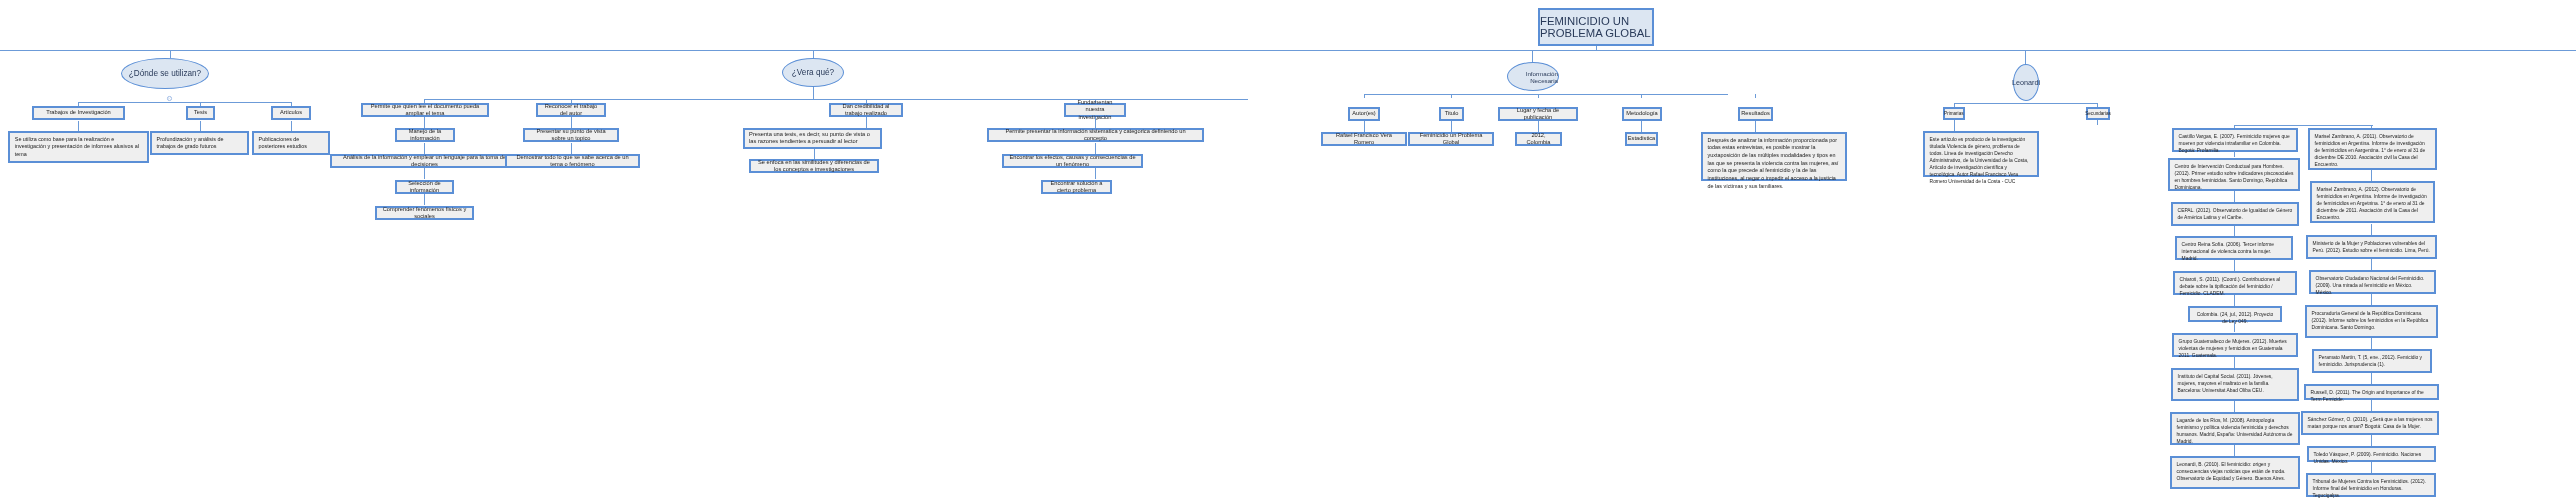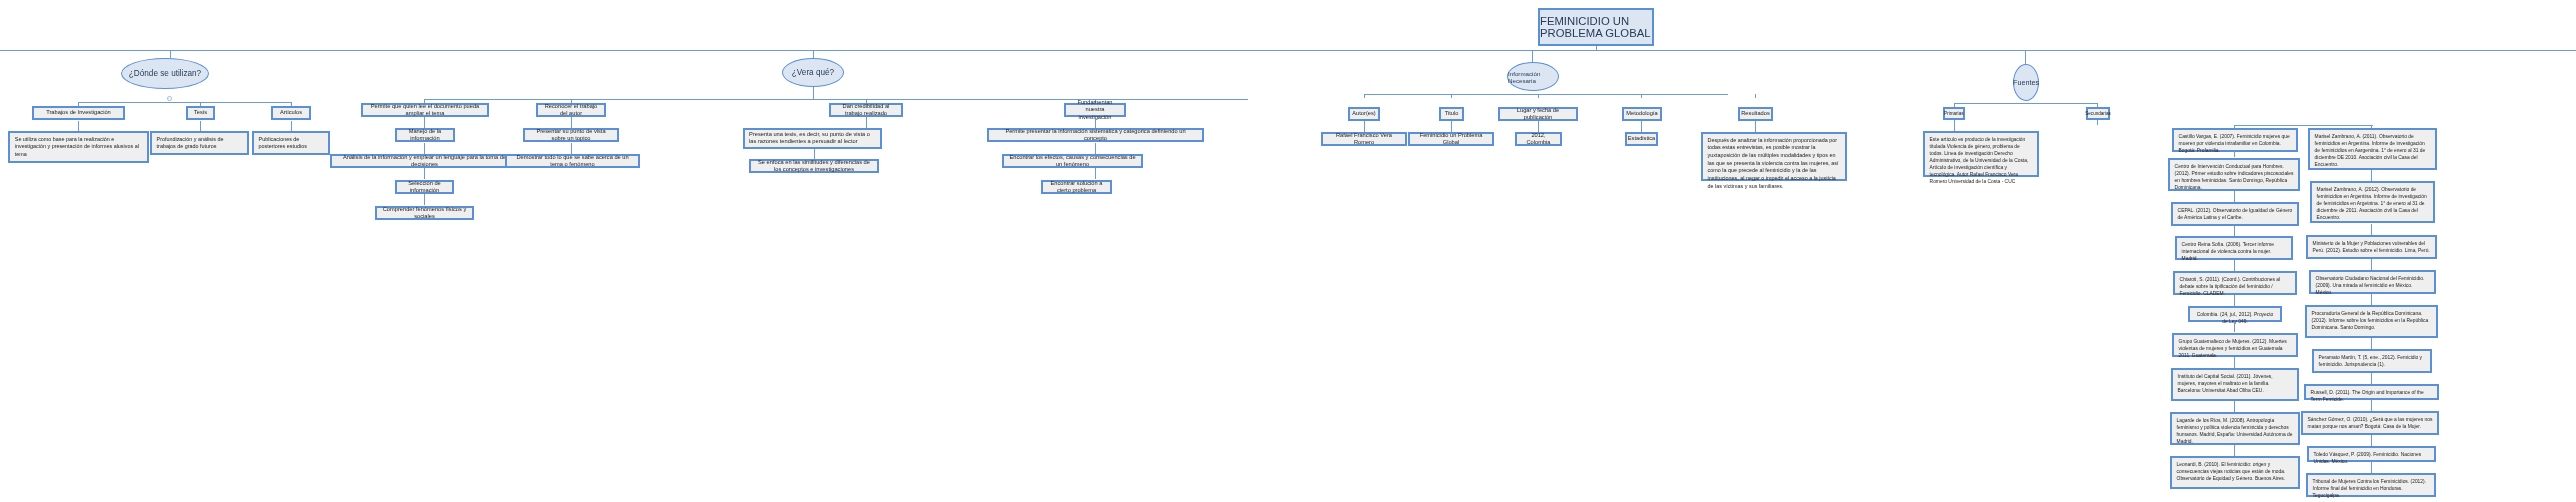--- a/index.html
+++ b/index.html
@@ -3,21 +3,21 @@
 <meta charset="utf-8">
 <style>
   html, body { margin:0; padding:0; background:#ffffff; }
   body { width:3719px; height:503px; position:relative; overflow:hidden;
          font-family:"Liberation Sans", "DejaVu Sans", sans-serif; color:#222; }
   .abs { position:absolute; box-sizing:border-box; }
   .root { left:1538px; top:8.2px; width:116px; height:38px; background:#dce6f2; border:2.6px solid #5b8fd6;
           display:flex; align-items:center; justify-content:center; font-size:11.3px; color:#2a3b5a; }
   .trunk { left:0; top:50px; width:3719px; height:0; border-top:1px solid #6c9bd8; }
   .ell { background:#dce6f2; border:1.5px solid #5b8fd6; border-radius:50%; display:flex; align-items:center;
-         justify-content:center; text-align:left; font-size:8.2px; color:#2a3b5a; }
+         justify-content:center; text-align:right; font-size:8.2px; color:#2a3b5a; }
   .circ { background:#dce6f2; border:1.5px solid #5b8fd6; border-radius:50%; display:flex; align-items:center;
           justify-content:center; font-size:7.2px; color:#2a3b5a; }
   .node { background:#efefef; border:2.1px solid #5b8fd6; font-size:5.7px; line-height:7.7px; padding:1.5px 4.1px;
           display:flex; align-items:center; justify-content:center; text-align:center; color:#222; }
   .node.left { justify-content:flex-start; text-align:left; }
   .txt { background:#efefef; border:2.1px solid #5b8fd6; font-size:5.4px; line-height:7.7px; padding:2.6px 4.6px; color:#222; text-align:left; }
   .vl { width:0; border-left:0.8px solid #6c9bd8; }
   .hl { height:0; border-top:0.8px solid #6c9bd8; }
   .toggle { width:4.6px; height:4.6px; border:0.5px solid #9fbbe6; border-radius:50%; background:#fff; font-size:4.1px;
             line-height:4.1px; text-align:center; color:#9fbbe6; }
@@ -110,21 +110,21 @@
 <div class="abs vl" style="left:1641px; top:121px; height:11.3px;"></div>
 <div class="abs vl" style="left:1755px; top:121px; height:11.3px;"></div>
 
 <div class="abs node" style="left:1321px; top:132px; width:86px; height:14.4px;">Rafael Francisco Vera Romero</div>
 <div class="abs node" style="left:1408px; top:132px; width:86px; height:14.4px;">Feminicidio un Problema Global</div>
 <div class="abs node" style="left:1515px; top:132px; width:47px; height:14.4px;">2012, Colombia</div>
 <div class="abs node" style="left:1625px; top:132px; width:33px; height:14.4px;">Estadistica</div>
 <div class="abs txt" style="left:1701px; top:132px; width:146px; height:49px;">Después de analizar la información proporcionada por todas estas entrevistas, es posible mostrar la yuxtaposición de las múltiples modalidades y tipos en las que se presenta la violencia contra las mujeres, así como la que precede al feminicidio y la de las instituciones, al negar o impedir el acceso a la justicia de las víctimas y sus familiares.</div>
 
 <div class="abs vl" style="left:2025px; top:50px; height:15.5px;"></div>
-<div class="abs circ" style="left:2013px; top:64px; width:26px; height:37px;">Fuentes</div>
+<div class="abs circ" style="left:2013px; top:64px; width:26px; height:37px;">Leonardi</div>
 <div class="abs hl" style="left:1954px; top:103px; width:143px;"></div>
 <div class="abs vl" style="left:1954px; top:103px; height:4.1px;"></div>
 <div class="abs vl" style="left:2097px; top:103px; height:4.1px;"></div>
 
 <div class="abs node" style="left:1943px; top:107px; width:21.6px; height:13.4px; font-size:4.6px;">Primarias</div>
 <div class="abs node" style="left:2086px; top:107px; width:24px; height:13.4px; font-size:4.6px;">Secundarias</div>
 
 <div class="abs vl" style="left:1954px; top:120px; height:11.3px;"></div>
 <div class="abs txt" style="left:1923px; top:131px; width:116px; height:46px; font-size:4.9px; line-height:7px;">Este artículo es producto de la investigación titulada Violencia de género, problema de todos. Línea de investigación Derecho Administrativo, de la Universidad de la Costa, Artículo de investigación científica y tecnológica. Autor Rafael Francisco Vera Romero Universidad de la Costa - CUC</div>
 

